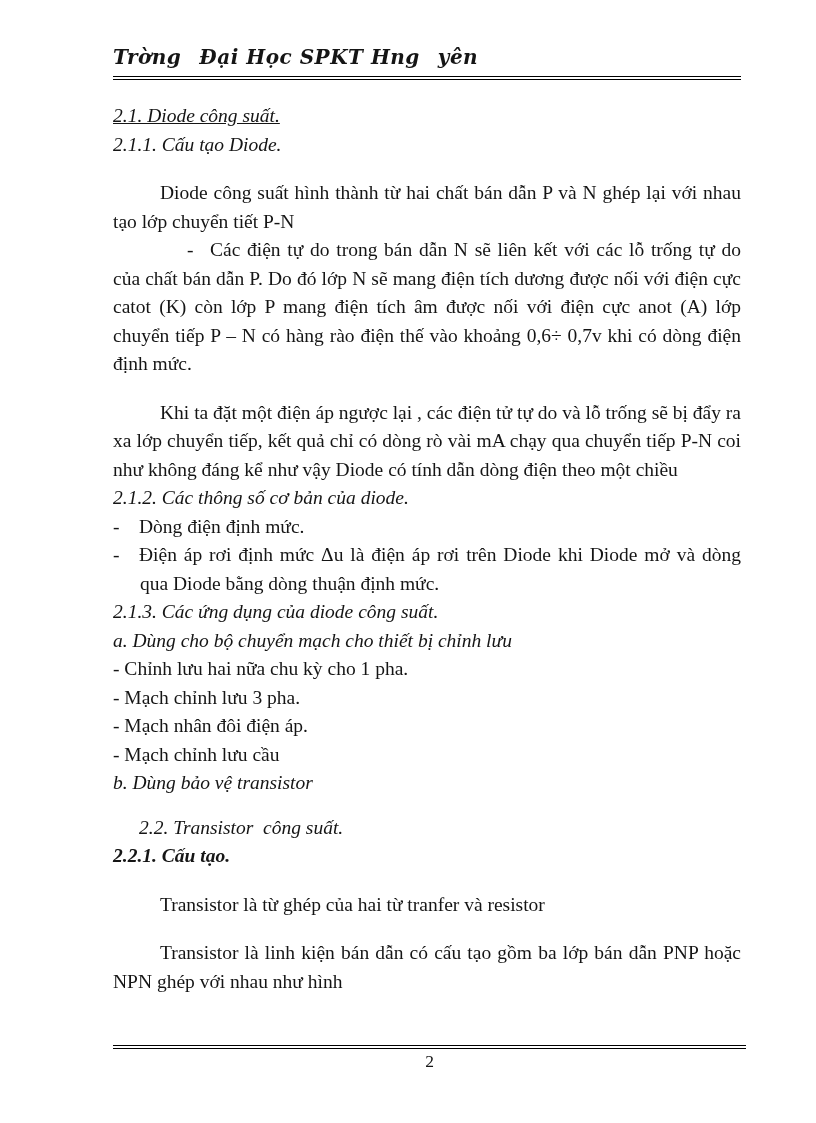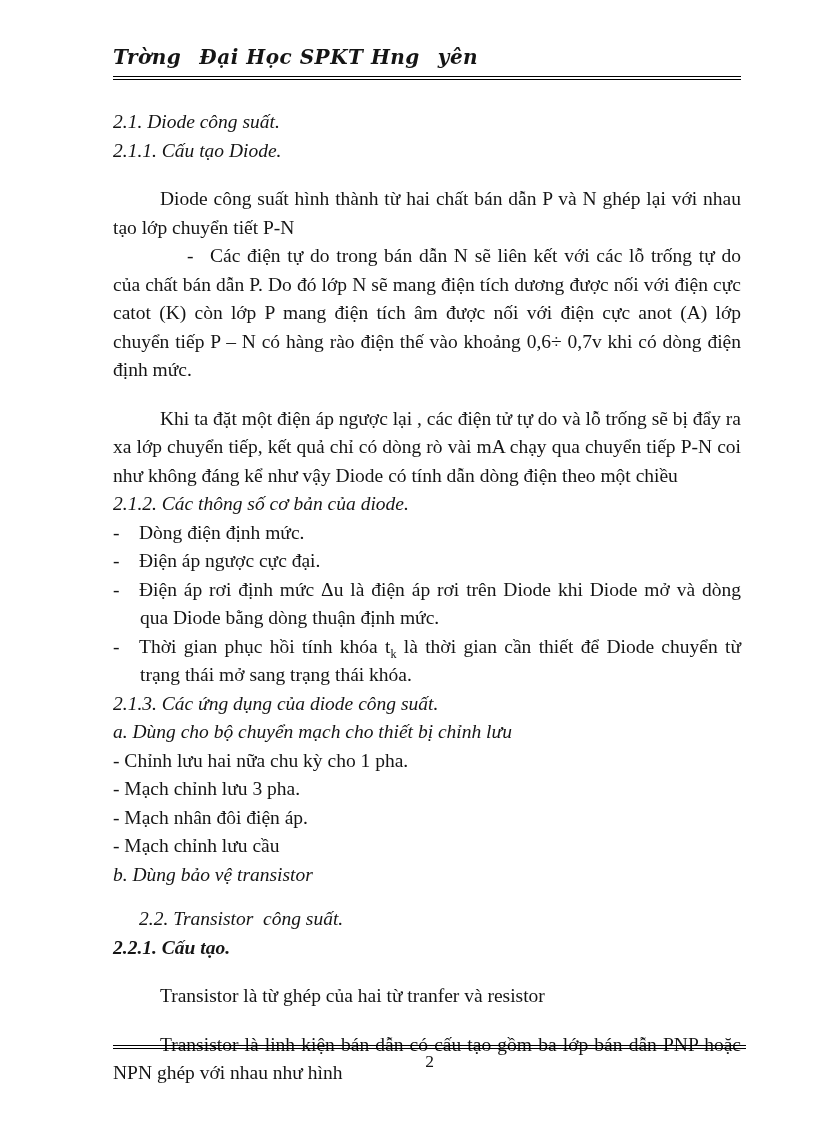--- a/index.html
+++ b/index.html
@@ -49,21 +49,21 @@
     font-size: 19.5px;
     line-height: 28.5px;
   }
   .b { margin: 0; }
   .hi  { font-style: italic; }
   .hbi { font-style: italic; font-weight: bold; }
   .ind   { text-indent: 47px; margin-top: 20px; }
   .ind75 { text-indent: 74px; }
   .just  { text-align: justify; }
   .hang  { padding-left: 27px; text-indent: -27px; }
-  .gap-sm { margin-top: 24px; }
+  .gap-sm { margin-top: 18px; text-decoration: underline; }
   .gap-lg { margin-top: 16px; margin-left: 26px; }
   sub { font-size: 0.62em; line-height: 0; }
   
   .footer-rule {
     position: absolute;
     left: 113px;
     top: 1045px;
     width: 633px;
   }
   .page-number {
@@ -84,23 +84,21 @@
   <div class="rule header-rule"></div>
 
   <div class="content">
     <div class="b hi gap-sm">2.1. Diode công suất.</div>
     <div class="b hi">2.1.1. Cấu tạo Diode.</div>
     <div class="b ind just">Diode công suất hình thành từ hai chất bán dẫn P và N ghép lại với nhau tạo lớp chuyển tiết P-N</div>
     <div class="b ind75 just">-  Các điện tự do trong bán dẫn N sẽ liên kết với các lỗ trống tự do của chất bán dẫn P. Do đó lớp N sẽ mang điện tích dương được nối với điện cực catot (K) còn lớp P mang điện tích âm được nối với điện cực anot (A) lớp chuyển tiếp P – N có hàng rào điện thế vào khoảng 0,6÷ 0,7v khi có dòng điện định mức.</div>
     <div class="b ind just">Khi ta đặt một điện áp ngược lại , các điện tử tự do và lỗ trống sẽ bị đẩy ra xa lớp chuyển tiếp, kết quả chỉ có dòng rò vài mA chạy qua chuyển tiếp P-N coi như không đáng kể như vậy Diode có tính dẫn dòng điện theo một chiều</div>
     <div class="b hi">2.1.2. Các thông số cơ bản của diode.</div>
     <div class="b hang">-  Dòng điện định mức.</div>
-    <div class="b hang">-  Điện áp ngược cực đại.</div>
     <div class="b hang just">-  Điện áp rơi định mức Δu là điện áp rơi trên Diode khi Diode mở và dòng qua Diode bằng dòng thuận định mức.</div>
-    <div class="b hang just"><span>-  Thời gian phục hồi tính khóa t</span><sub>k</sub><span> là thời gian cần thiết để Diode chuyển từ trạng thái mở sang trạng thái khóa.</span></div>
     <div class="b hi">2.1.3. Các ứng dụng của diode công suất.</div>
     <div class="b hi">a. Dùng cho bộ chuyển mạch cho thiết bị chỉnh lưu</div>
     <div class="b">- Chỉnh lưu hai nữa chu kỳ cho 1 pha.</div>
     <div class="b">- Mạch chỉnh lưu 3 pha.</div>
     <div class="b">- Mạch nhân đôi điện áp.</div>
     <div class="b">- Mạch chỉnh lưu cầu</div>
     <div class="b hi">b. Dùng bảo vệ transistor</div>
     <div class="b hi gap-lg">2.2. Transistor công suất.</div>
     <div class="b hbi">2.2.1. Cấu tạo.</div>
     <div class="b ind">Transistor là từ ghép của hai từ tranfer và resistor</div>

